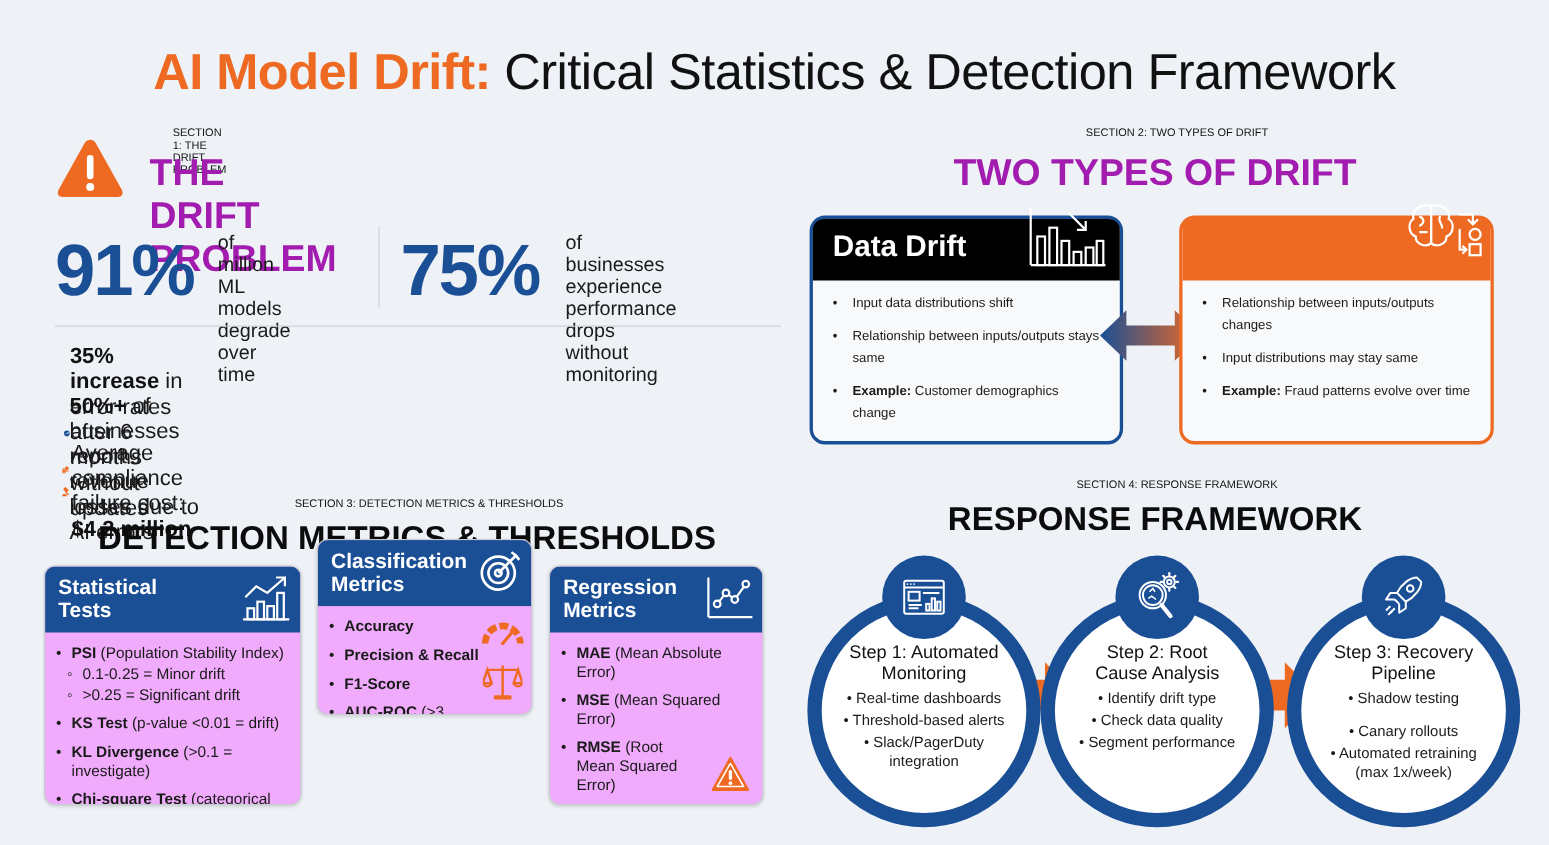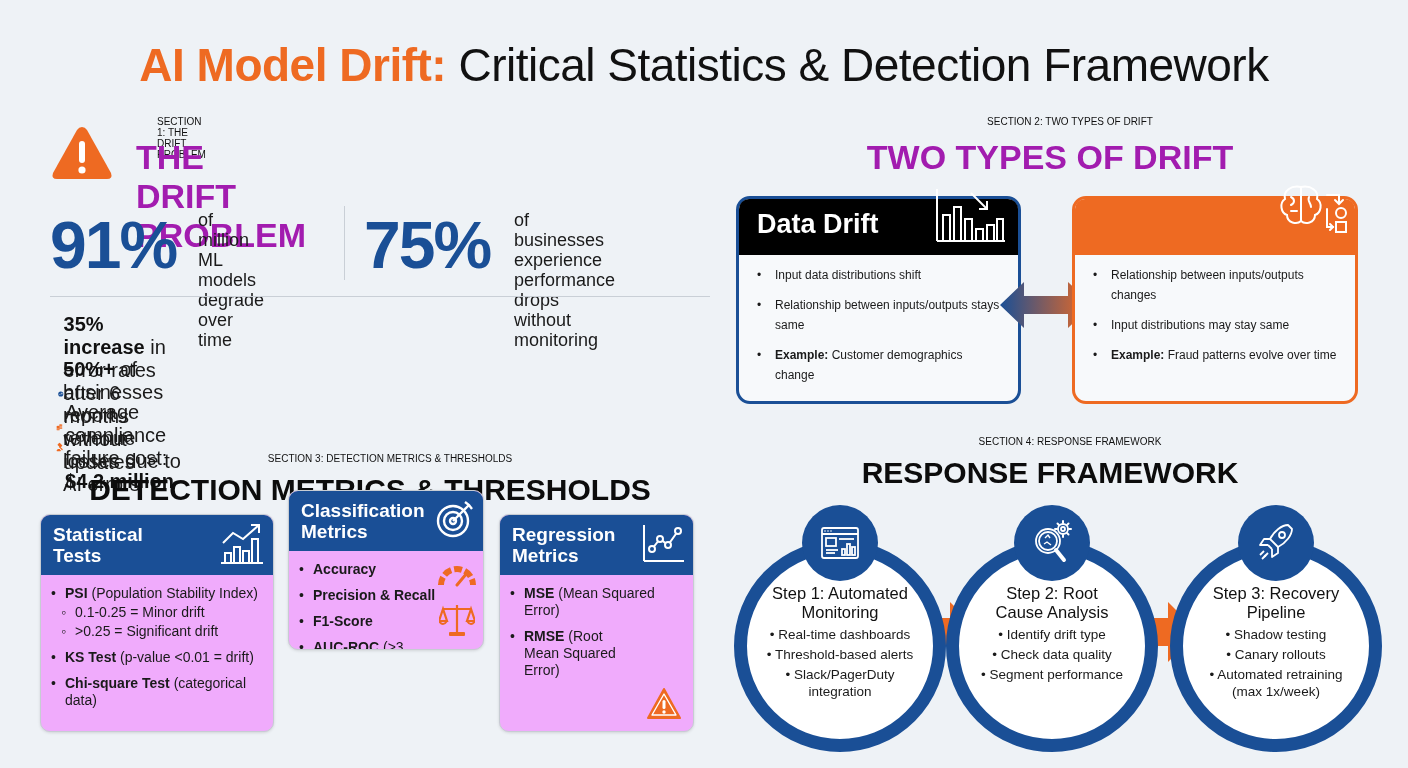--- a/index.html
+++ b/index.html
@@ -216,20 +216,21 @@
         <polyline points="32,2 40,2 40,10"></polyline>
       </g>
     </svg>
   </div>
   <ul>
     <li><b>PSI</b><span> (Population Stability Index)</span>
       <span class="sub">0.1-0.25 = Minor drift</span>
       <span class="sub">&gt;0.25 = Significant drift</span>
     </li>
     <li><b>KS Test</b><span> (p-value &lt;0.01 = drift)</span></li>
+    <li><b>KL Divergence</b><span> (&gt;0.1 = investigate)</span></li>
     <li><b>Chi-square Test</b><span> (categorical data)</span></li>
   </ul>
 </div>
 
 <div class="abs metric-card" style="left:288px;top:490px;width:196px;height:160px;">
   <div class="hdr">
     <div>Classification</div>
     <div>Metrics</div>
     <svg class="abs" style="left:146px;top:8px;" width="40" height="40" viewBox="0 0 40 40">
       <g fill="none" stroke="#fff" stroke-width="2.4">
@@ -279,20 +280,21 @@
         <line x1="2" y1="38" x2="42" y2="38"></line>
         <polyline points="10,26 18,16 26,22 36,8"></polyline>
         <circle cx="10" cy="26" r="3" fill="#1a4f96"></circle>
         <circle cx="18" cy="16" r="3" fill="#1a4f96"></circle>
         <circle cx="26" cy="22" r="3" fill="#1a4f96"></circle>
         <circle cx="36" cy="8" r="3" fill="#1a4f96"></circle>
       </g>
     </svg>
   </div>
   <ul>
+    <li><b>MAE</b><span> (Mean Absolute Error)</span></li>
     <li><b>MSE</b><span> (Mean Squared Error)</span></li>
     <li style="width:120px;"><b>RMSE</b><span> (Root Mean Squared Error)</span></li>
   </ul>
   <svg class="abs" style="left:146px;top:172px;" width="36" height="34" viewBox="0 0 36 34">
     <path d="M18 2 L34 31 L2 31 Z" fill="#ee6a22" stroke="#ee6a22" stroke-linejoin="round" stroke-width="2"></path>
     <path d="M18 7 L30 28 L6 28 Z" fill="none" stroke="#fff" stroke-width="1.4" stroke-linejoin="round"></path>
     <rect x="16.5" y="13" width="3" height="9" rx="1.5" fill="#fff"></rect>
     <circle cx="18" cy="25" r="1.7" fill="#fff"></circle>
   </svg>
 </div>
@@ -390,17 +392,17 @@
     </g>
   </svg>
 </div>
 <div class="abs" style="left:1176px;top:584px;width:200px;">
   <div class="step-title">
     <div>Step 3: Recovery</div>
     <div>Pipeline</div>
   </div>
   <div style="margin-top:4px;">
     <div class="step-item">• Shadow testing</div>
-    <div class="step-item" style="margin-top:3px;">• Canary rollouts</div>
+    <div class="step-item" style="margin-top:13px;">• Canary rollouts</div>
     <div class="step-item" style="margin-top:3px;">• Automated retraining</div>
     <div class="step-item">(max 1x/week)</div>
   </div>
 </div>
 
 </body></html>

